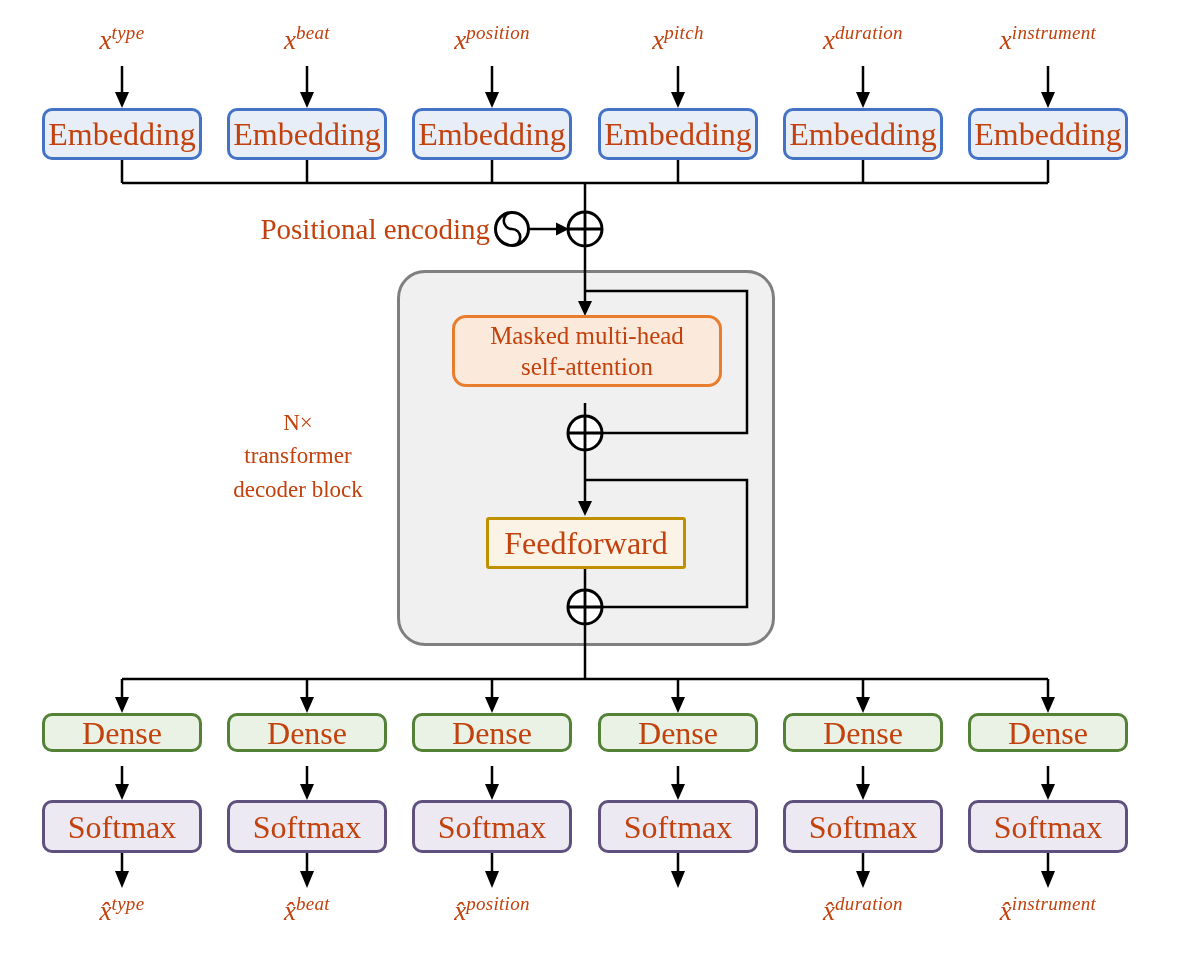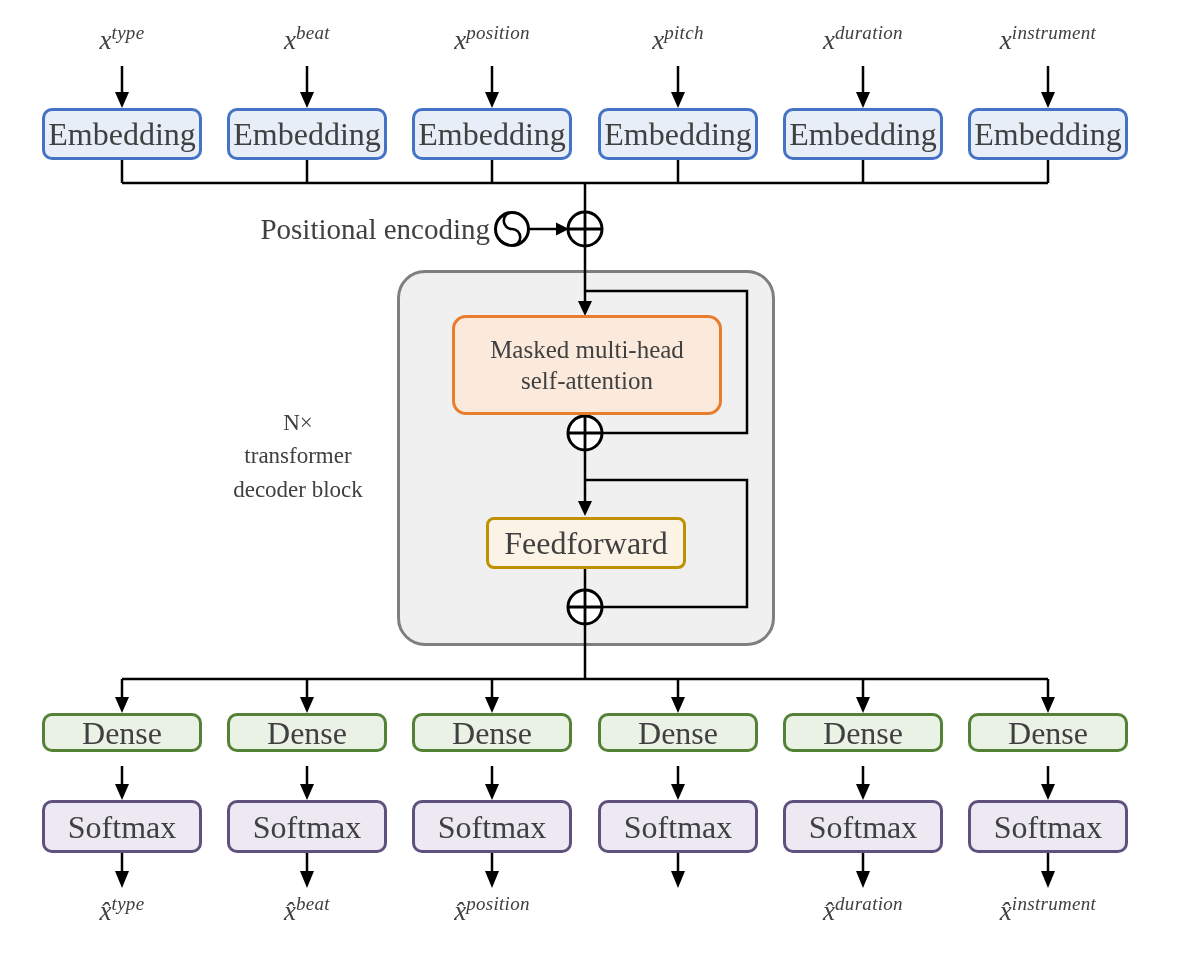--- a/index.html
+++ b/index.html
@@ -1,18 +1,18 @@
 <!DOCTYPE html>
 <html><head>
 <meta charset="utf-8">
 <style>
   html,body{margin:0;padding:0;background:#ffffff;}
   .canvas{
     position:relative;width:1178px;height:958px;background:#ffffff;
-    font-family:"Liberation Serif","DejaVu Serif",serif;color:#404040;
+    font-family:"Liberation Serif","DejaVu Serif",serif;color:#c2410c;
     overflow:hidden;
   }
   
   .c0{--cx:122px;} .c1{--cx:307px;} .c2{--cx:492px;} .c3{--cx:678px;} .c4{--cx:863px;} .c5{--cx:1048px;}
 
   .decoder-block{
     position:absolute;left:397px;top:270px;width:378px;height:376px;
     background:#f0f0f0;border:3px solid #7f7f7f;border-radius:28px;
     box-sizing:border-box;z-index:0;
   }
@@ -23,23 +23,23 @@
     display:flex;align-items:center;justify-content:center;
     font-size:32px;line-height:1.25;text-align:center;
     border-radius:10px;border:3px solid #000;background:#fff;
   }
   .embed{left:calc(var(--cx) - 80px);top:108px;width:160px;height:52px;
     border-color:#4472c4;background:#e8eef8;}
   .dense{left:calc(var(--cx) - 80px);top:713px;width:160px;height:39px;
     border-color:#538135;background:#eaf2e6;}
   .softmax{left:calc(var(--cx) - 80px);top:800px;width:160px;height:53px;
     border-color:#5f517d;background:#ece9f3;}
-  .attn{left:452px;top:315px;width:270px;height:100px;border-radius:14px;
+  .attn{left:452px;top:315px;width:270px;height:72px;border-radius:14px;
     border-color:#e87d2e;background:#fbeadc;font-size:25px;padding:12px 14px;}
-  .ffwd{left:486px;top:517px;width:200px;height:52px;border-radius:8px;
+  .ffwd{left:486px;top:517px;width:200px;height:52px;border-radius:3px;
     border-color:#bf9000;background:#faf3e6;}
 
   .iolabel{
     position:absolute;z-index:2;width:190px;text-align:center;white-space:nowrap;
     left:calc(var(--cx) - 95px);font-size:27px;
   }
   .iolabel.top{top:22px;}
   .iolabel.bottom{top:893px;}
   .mbase{font-style:italic;}
   .msup{font-style:italic;font-size:19px;vertical-align:0.5em;letter-spacing:0.3px;}

